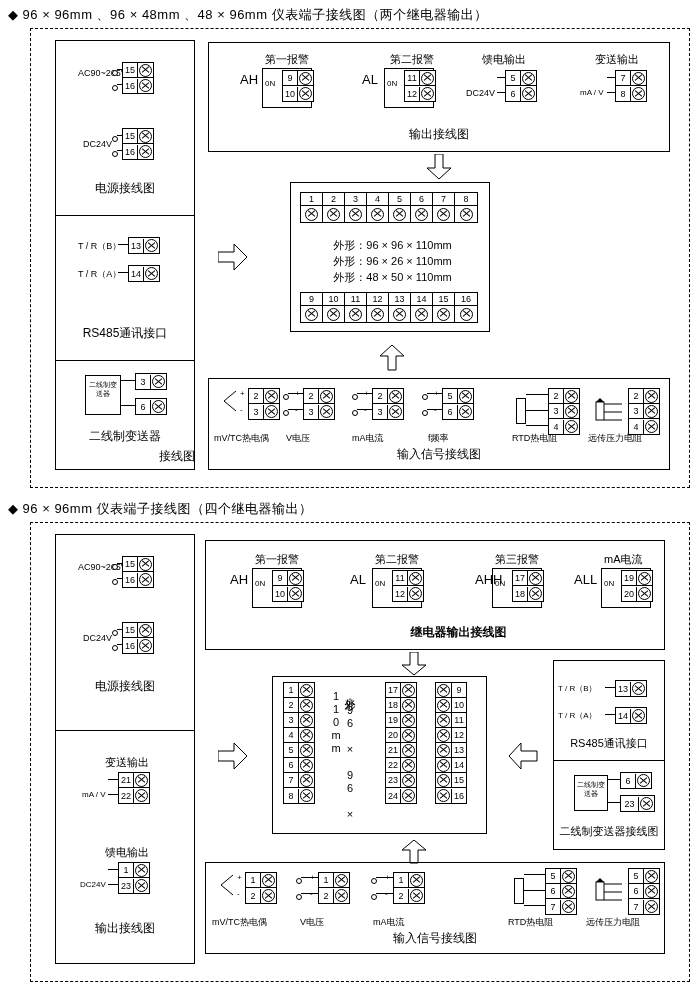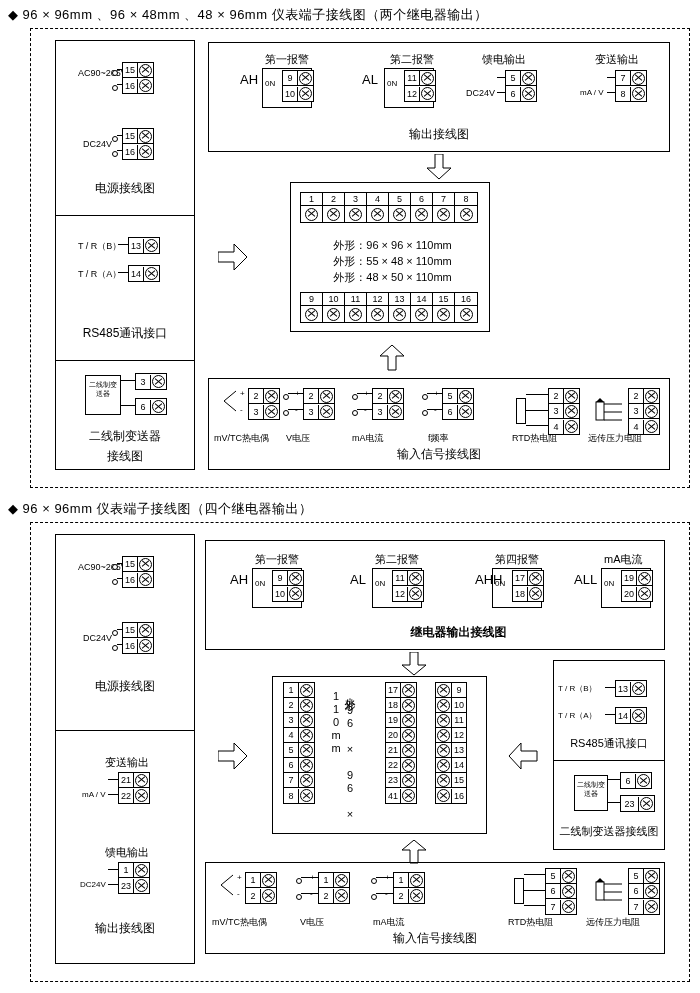--- a/index.html
+++ b/index.html
@@ -214,21 +214,21 @@
         <div class="tnum">6</div>
         <div class="tscrew">
           <span class="screw"></span>
         </div>
       </div>
     </div>
 </div>
 <div class="hline abs" style="left:121px;top:380px;width:14px;"></div>
 <div class="hline abs" style="left:121px;top:405px;width:14px;"></div>
 <div class="abs caption" style="left:55px;top:428px;width:140px;">二线制变送器</div>
-<div class="abs caption" style="left:55px;top:448px;width:140px;">接线图</div>
+<div class="abs caption" style="left:55px;top:448px;width:140px;text-align:right;">接线图</div>
 
 <div class="solid-box abs" style="left:208px;top:42px;width:462px;height:110px;"></div>
 
 <div class="abs cn" style="left:265px;top:52px;">第一报警</div>
 <div class="abs" style="left:240px;top:72px;font-size:13px;">AH</div>
 <div class="solid-box abs" style="left:262px;top:68px;width:50px;height:40px;"></div>
 <div class="abs" style="left:265px;top:79px;font-size:8px;">0N</div>
 <div class="abs" style="left:282px;top:70px;">
   <div class="tblock">
     <div class="trow">
@@ -364,21 +364,21 @@
       </div>
     <div class="hcell">
         <div class="hnum">8</div>
         <div class="hscrew">
           <span class="screw"></span>
         </div>
       </div>
   </div>
 </div>
 <div class="abs" style="left:300px;top:238px;width:185px;font-size:11px;text-align:center;">外形：96 × 96 × 110mm</div>
-<div class="abs" style="left:300px;top:254px;width:185px;font-size:11px;text-align:center;">外形：55 × 48 × 110mm</div>
+<div class="abs" style="left:300px;top:254px;width:185px;font-size:11px;text-align:center;">外形：96 × 26 × 110mm</div>
 <div class="abs" style="left:300px;top:270px;width:185px;font-size:11px;text-align:center;">外形：48 × 50 × 110mm</div>
 <div class="abs" style="left:300px;top:292px;">
   <div class="hstrip">
     <div class="hcell">
         <div class="hnum">9</div>
         <div class="hscrew">
           <span class="screw"></span>
         </div>
       </div>
     <div class="hcell">
@@ -737,21 +737,21 @@
       </div>
     <div class="trow">
         <div class="tnum">12</div>
         <div class="tscrew">
           <span class="screw"></span>
         </div>
       </div>
   </div>
 </div>
 
-<div class="abs cn" style="left:495px;top:552px;">第四报警</div>
+<div class="abs cn" style="left:495px;top:552px;">第三报警</div>
 <div class="abs" style="left:475px;top:572px;font-size:13px;">AHH</div>
 <div class="solid-box abs" style="left:492px;top:568px;width:50px;height:40px;"></div>
 <div class="abs" style="left:495px;top:579px;font-size:8px;">0N</div>
 <div class="abs" style="left:512px;top:570px;">
   <div class="tblock">
     <div class="trow">
         <div class="tnum">17</div>
         <div class="tscrew">
           <span class="screw"></span>
         </div>
@@ -891,21 +891,21 @@
           <span class="screw"></span>
         </div>
       </div>
     <div class="trow">
         <div class="tnum">23</div>
         <div class="tscrew">
           <span class="screw"></span>
         </div>
       </div>
     <div class="trow">
-        <div class="tnum">41</div>
+        <div class="tnum">24</div>
         <div class="tscrew">
           <span class="screw"></span>
         </div>
       </div>
   </div>
 </div>
 
 <div class="abs" style="left:435px;top:682px;">
   <div class="tblock">
     <div class="trow">

